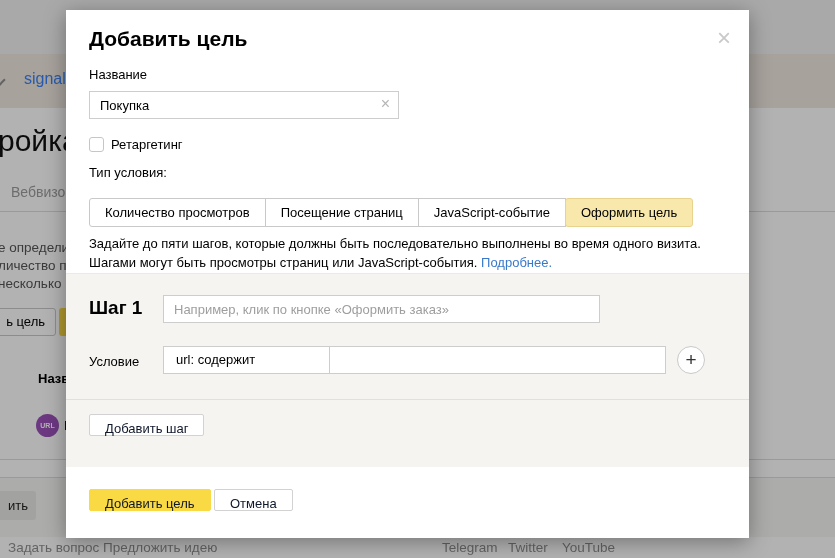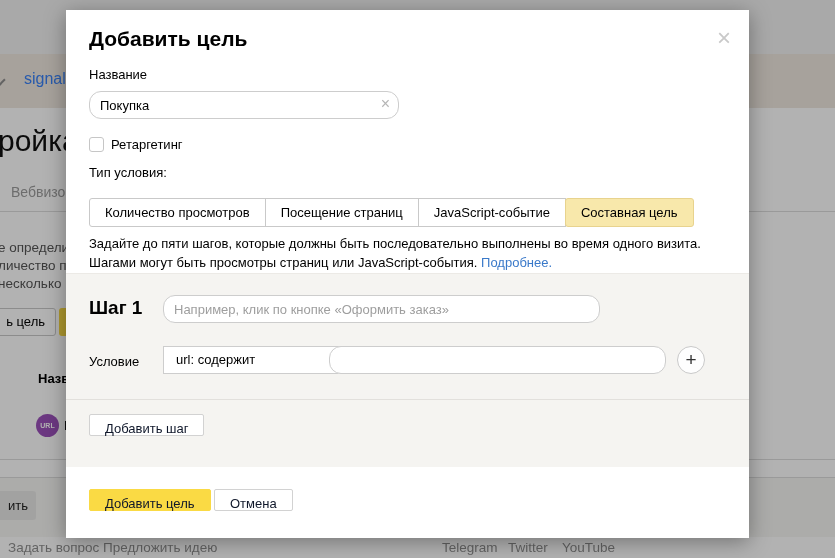--- a/index.html
+++ b/index.html
@@ -35,21 +35,21 @@
   .bg-footer-link { position:absolute; top:540px; font-size:13.5px; color:#8f8f8f; white-space:nowrap; }
   
   .overlay { position:absolute; inset:0; background:rgba(0,0,0,0.30); z-index:5; }
   
   .modal { position:absolute; left:66px; top:10px; width:683px; height:528px; background:#fff;
     z-index:10; box-shadow:0 4px 20px rgba(0,0,0,0.35); }
   .m-title { position:absolute; left:23px; top:17px; font-size:21px; font-weight:700; color:#000; }
   .m-close { position:absolute; right:18px; top:16px; font-size:24px; line-height:24px; color:#c9c9c9; cursor:pointer; }
   .m-label { position:absolute; font-size:13px; color:#000; }
   .text-input { border:1px solid #cdcdcd; background:#fff; font-family:inherit; font-size:13px; color:#000;
-    height:28px; padding:0 10px; outline:none; border-radius:12px; width:100%; }
+    height:28px; padding:0 10px; outline:none; border-radius:0; width:100%; }
   .text-input::placeholder { color:#9e9e9e; }
   .m-name-wrap { position:absolute; left:23px; top:81px; width:310px; height:28px; }
   .m-name-wrap .text-input { padding-right:30px; }
   .m-clear { position:absolute; right:9px; top:4px; font-size:16px; color:#b5b5b5; cursor:pointer; }
   .m-check-row { position:absolute; left:23px; top:126px; height:16px; display:flex; align-items:center;text-align:center; }
   .m-checkbox { width:15px; height:15px; border:1px solid #c6c6c6; border-radius:3px; background:#fff; cursor:pointer; }
   .m-check-label { font-size:13px; color:#000; margin-left:7px; }
   .m-tabs { position:absolute; left:23px; top:179px; display:flex; height:29px;margin-top:9px; }
   .m-tab { background:#fff; border:1px solid #c9c9c9; margin-left:-1px; padding:0 15px; font-size:13px;
     line-height:27px; color:#000; cursor:pointer; white-space:nowrap; position:relative; }
@@ -127,21 +127,21 @@
       <span class="m-checkbox"></span>
       <span class="m-check-label">Ретаргетинг</span>
     </div>
 
     <div class="m-label" style="left:23px; top:155px">Тип условия:</div>
 
     <div class="m-tabs">
       <div class="m-tab">Количество просмотров</div>
       <div class="m-tab">Посещение страниц</div>
       <div class="m-tab">JavaScript-событие</div>
-      <div class="m-tab selected">Составная цель</div>
+      <div class="m-tab selected">Оформить цель</div>
     </div>
 
     <div class="m-desc">
       <span>Задайте до пяти шагов, которые должны быть последовательно выполнены во время одного визита.</span><br>
       <span>Шагами могут быть просмотры страниц или JavaScript-события.</span>
       <span class="m-link">Подробнее.</span>
     </div>
 
     <div class="m-graysec1"></div>
     <div class="m-graysec2"></div>

